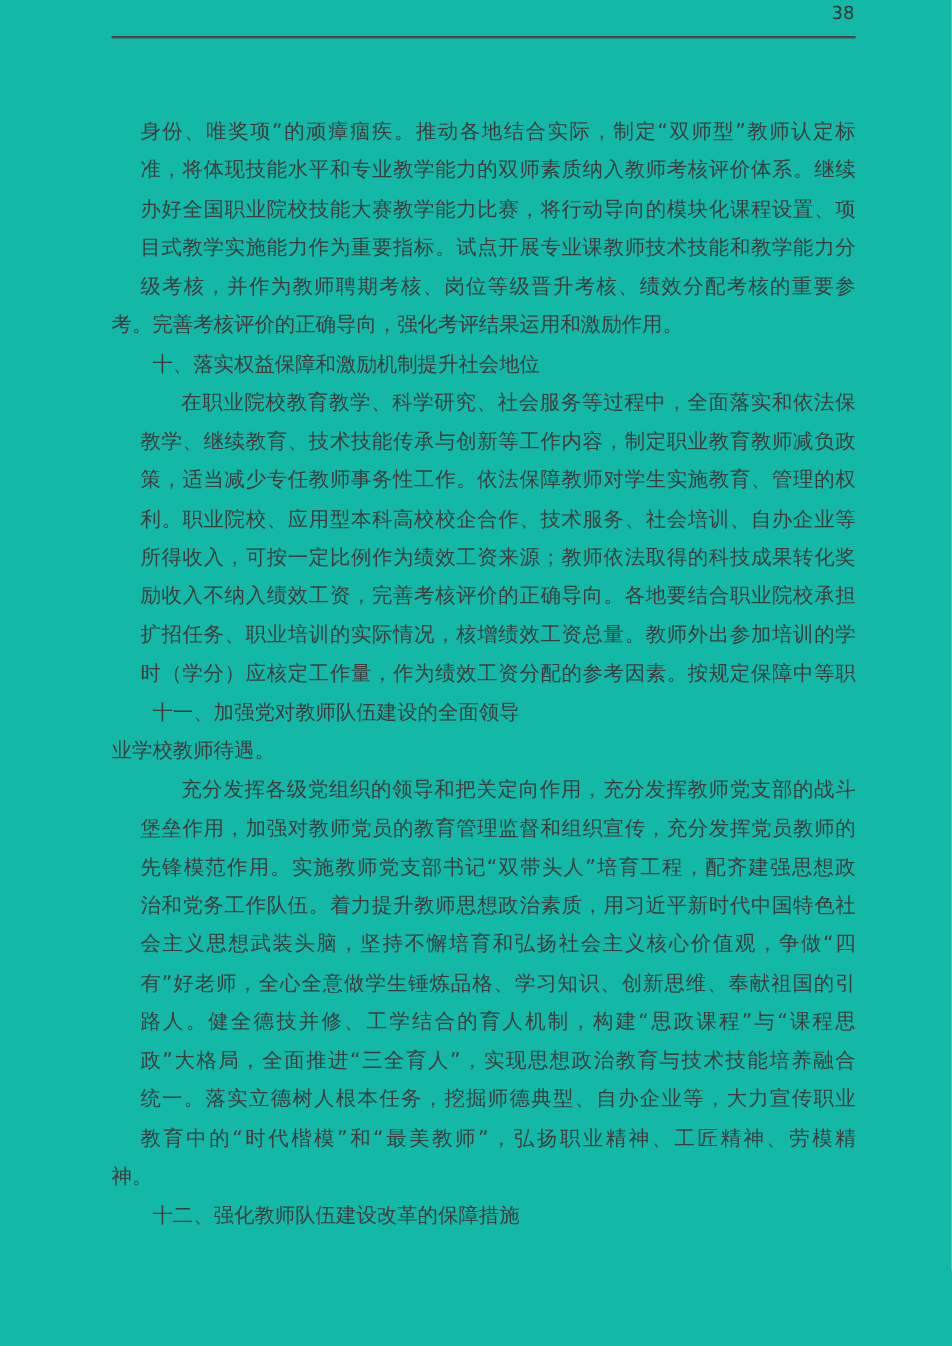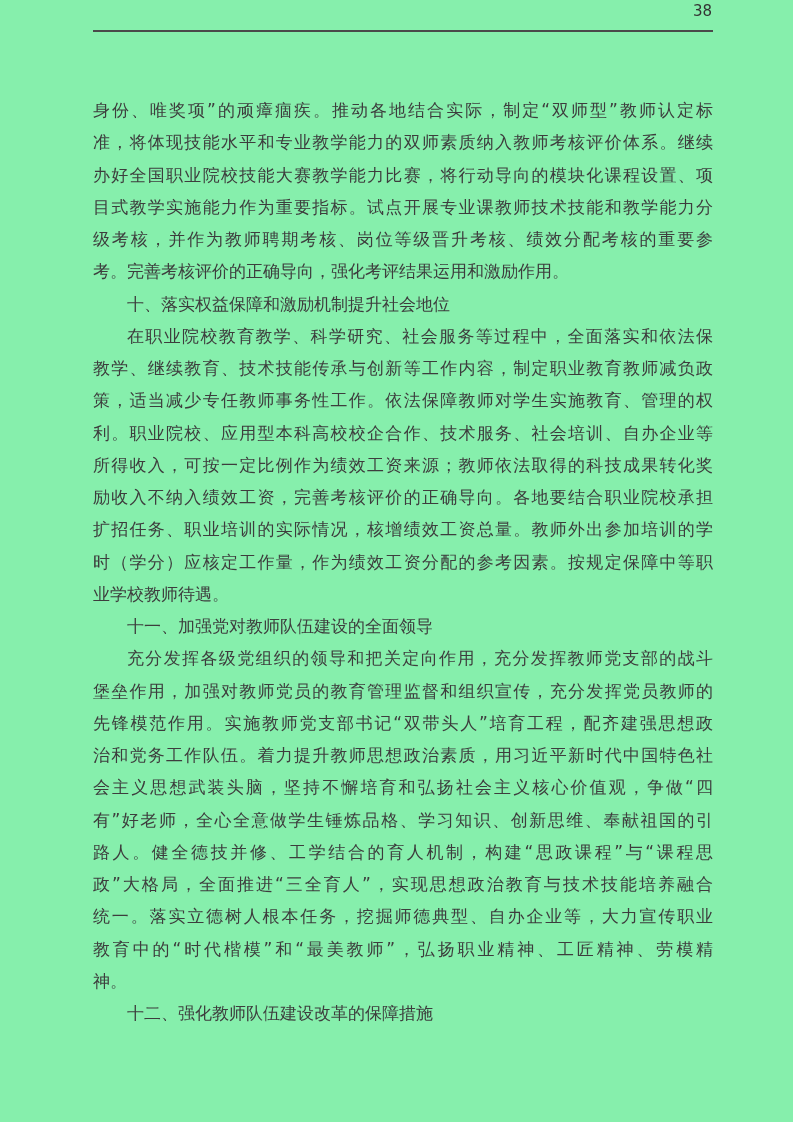--- a/index.html
+++ b/index.html
@@ -10,21 +10,21 @@
     width: 793px;
     height: 1122px;
     position: relative;
     background: #ffffff;
     font-family: "DejaVu Sans", sans-serif;
     overflow: hidden;
   }
   .page {
     position: absolute;
     inset: 0;
-    background: #86efac;
+    background: #14b8a6;
   }
   .page-number {
     position: absolute;
     top: 1px;
     right: 81px;
     font-size: 15px;
     line-height: 20px;
     color: #333333;
   }
   .header-rule {
@@ -43,20 +43,21 @@
     color: #3d3d3d;
     font-size: 17px;
   }
   .line {
     line-height: 32.25px;
     white-space: normal;
   }
   .just {
     text-align: justify;
     text-align-last: justify;
+    margin-left: 24px;
   }
   .para-end {
     text-align: right;
     text-align-last: left;
   }
   .indent {
     text-indent: 2em;
   }
   .heading {
     text-align: right;
@@ -78,22 +79,22 @@
       <div class="line para-end">考。完善考核评价的正确导向，强化考评结果运用和激励作用。</div>
       <div class="line heading indent">十、落实权益保障和激励机制提升社会地位</div>
       <div class="line just indent">在职业院校教育教学、科学研究、社会服务等过程中，全面落实和依法保</div>
       <div class="line just">教学、继续教育、技术技能传承与创新等工作内容，制定职业教育教师减负政</div>
       <div class="line just">策，适当减少专任教师事务性工作。依法保障教师对学生实施教育、管理的权</div>
       <div class="line just">利。职业院校、应用型本科高校校企合作、技术服务、社会培训、自办企业等</div>
       <div class="line just">所得收入，可按一定比例作为绩效工资来源；教师依法取得的科技成果转化奖</div>
       <div class="line just">励收入不纳入绩效工资，完善考核评价的正确导向。各地要结合职业院校承担</div>
       <div class="line just">扩招任务、职业培训的实际情况，核增绩效工资总量。教师外出参加培训的学</div>
       <div class="line just">时（学分）应核定工作量，作为绩效工资分配的参考因素。按规定保障中等职</div>
+      <div class="line heading indent">十一、加强党对教师队伍建设的全面领导</div>
       <div class="line para-end">业学校教师待遇。</div>
-      <div class="line heading indent">十一、加强党对教师队伍建设的全面领导</div>
       <div class="line just indent">充分发挥各级党组织的领导和把关定向作用，充分发挥教师党支部的战斗</div>
       <div class="line just">堡垒作用，加强对教师党员的教育管理监督和组织宣传，充分发挥党员教师的</div>
       <div class="line just">先锋模范作用。实施教师党支部书记“双带头人”培育工程，配齐建强思想政</div>
       <div class="line just">治和党务工作队伍。着力提升教师思想政治素质，用习近平新时代中国特色社</div>
       <div class="line just">会主义思想武装头脑，坚持不懈培育和弘扬社会主义核心价值观，争做“四</div>
       <div class="line just">有”好老师，全心全意做学生锤炼品格、学习知识、创新思维、奉献祖国的引</div>
       <div class="line just">路人。健全德技并修、工学结合的育人机制，构建“思政课程”与“课程思</div>
       <div class="line just">政”大格局，全面推进“三全育人”，实现思想政治教育与技术技能培养融合</div>
       <div class="line just">统一。落实立德树人根本任务，挖掘师德典型、自办企业等，大力宣传职业</div>
       <div class="line just">教育中的“时代楷模”和“最美教师”，弘扬职业精神、工匠精神、劳模精</div>

